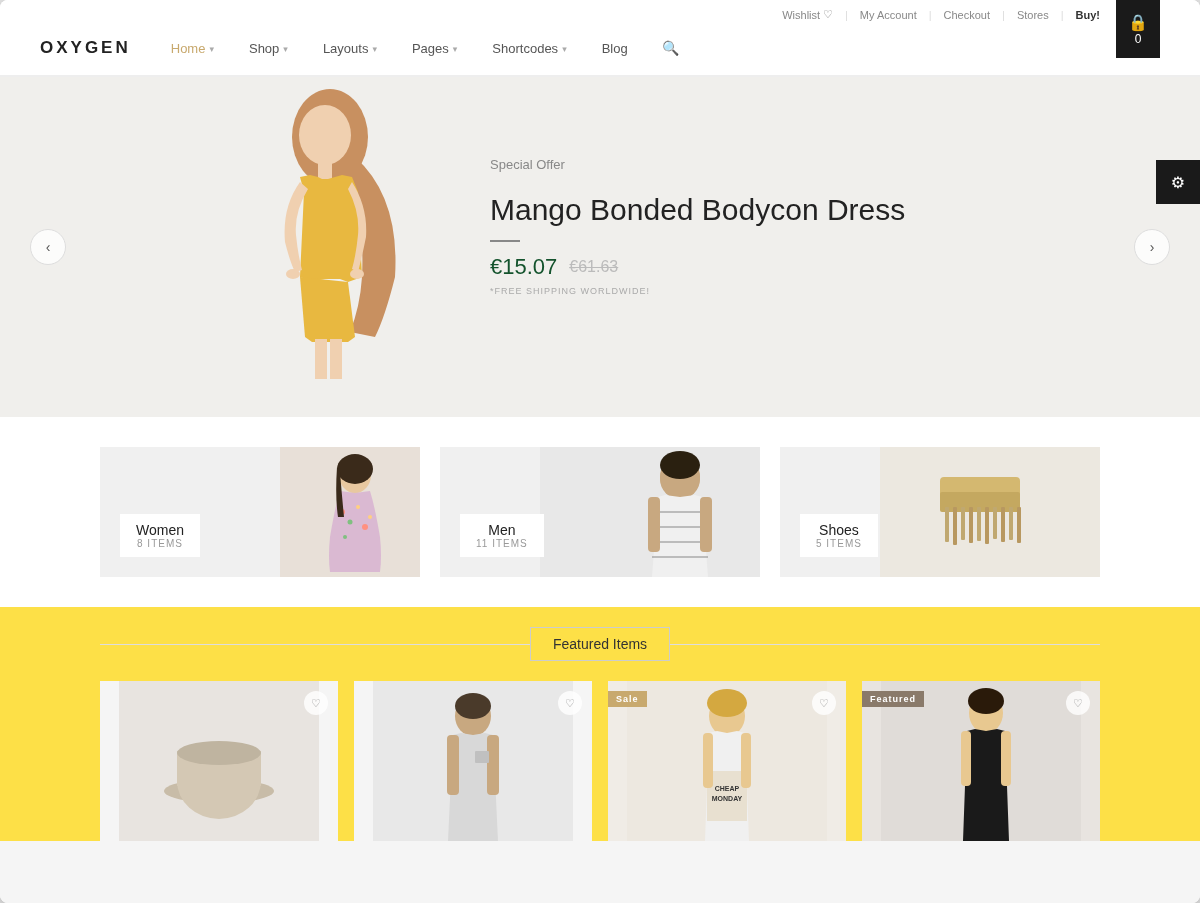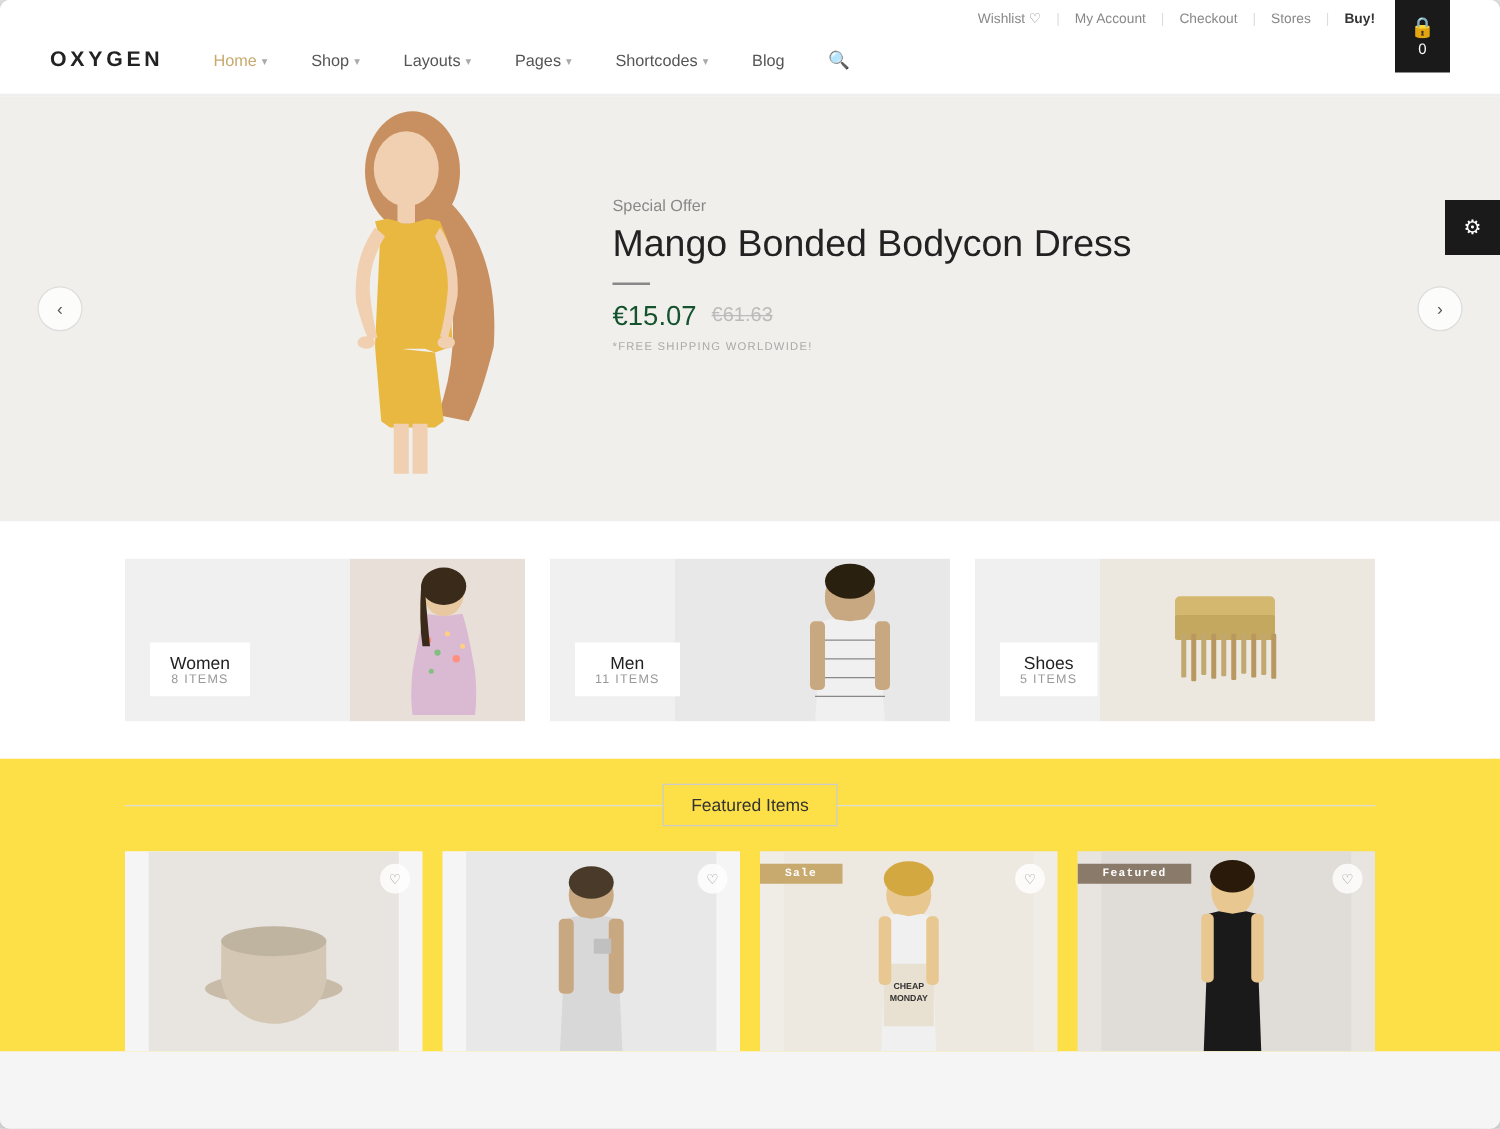--- a/index.html
+++ b/index.html
@@ -152,21 +152,21 @@
     }
 
     .hero-text {
       position: absolute;
       left: 490px;
       top: 80px;
     }
     .hero-subtitle {
       font-size: 13px;
       color: #888;
-      margin-bottom: 6px;
+      margin-bottom: 20px;
     }
     .hero-title {
       font-size: 30px;
       font-weight: 400;
       color: #222;
       margin-bottom: 12px;
       line-height: 1.2;
     }
     .hero-divider {
       width: 30px;
@@ -307,26 +307,25 @@
       align-items: center;
       justify-content: center;
       font-size: 11px;
       color: #999;
       cursor: pointer;
     }
     .product-badge {
       position: absolute;
       top: 10px;
       left: 0;
-      padding: 3px 20px;
+      padding: 3px 8px;
       font-size: 9px;
       font-weight: 600;
       letter-spacing: 1px;
       color: #fff;
-      font-family: Liberation Mono, monospace;
     }
     .badge-sale { background: #c8a96e; }
     .badge-featured { background: #8a7a6a; }
 
     
     .hero-svg {
       position: absolute;
       left: 200px;
       top: 0;
       width: 260px;

